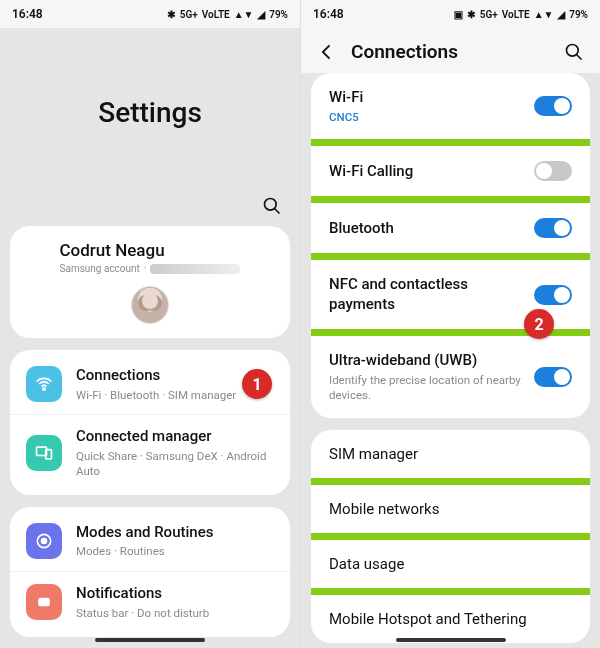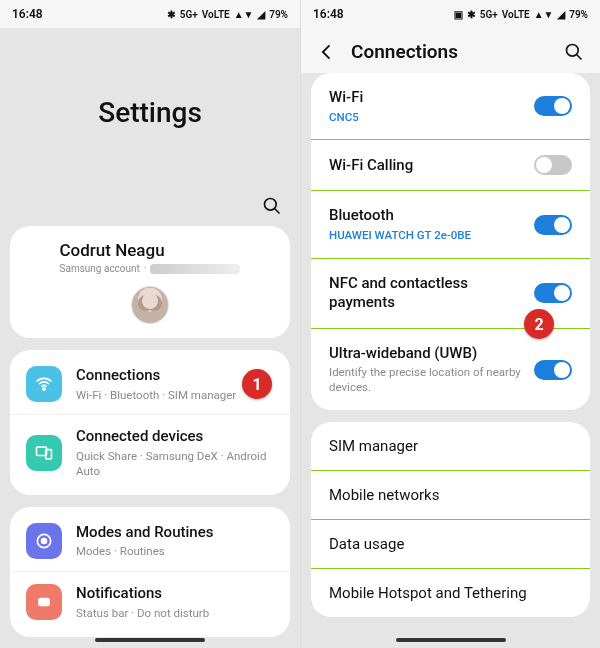--- a/index.html
+++ b/index.html
@@ -48,21 +48,21 @@
   .toggle.on .knob  { right:2px; }
   .toggle.off { background:#c8c8c8; }
   .toggle.off .knob { left:2px; }
 
   
   .bubble { position:absolute; width:30px; height:30px; border-radius:50%; background:#d82a28; color:#fff; font-weight:700; font-size:16px; display:flex; align-items:center; justify-content:center; box-shadow:0 1px 3px rgba(0,0,0,.3); }
 
   
   .listcard { background:#fff; margin: 0 10px 12px; border-radius:20px; }
   .listrow { display:flex; align-items:center; justify-content:flex-start; padding:15px 18px; font-size:15px; color:#111; }
-  .listrow + .listrow { border-top:1px solid #84cc16; }
+  .listrow + .listrow { border-top:7px solid #84cc16; }
 
   
   .acct-card { background:#fff; margin: 0 10px 12px; border-radius:20px; padding: 14px 16px; display:flex; align-items:center; gap:12px;flex-direction:column; }
   .acct-texts { flex:1; }
   .acct-name { font-size:17px; font-weight:500; color:#111; }
   .acct-sub  { font-size:10px; color:#8a8a8a; margin-top:3px; display:flex; align-items:center; gap:4px; }
 
   .navpill { position:absolute; bottom:6px; left:50%; transform:translateX(-50%); width:110px; height:4px; border-radius:4px; background:#333; }
 
   svg { display:block; }
@@ -118,21 +118,21 @@
           <div class="bubble" style="right: 18px; top: 50%; transform: translateY(-50%);">1</div>
         </div>
         <div class="row">
           <div class="rowicon bg-teal">
             <svg width="20" height="20" viewBox="0 0 24 24" fill="none" stroke="#fff" stroke-width="2">
               <rect x="3" y="5" width="12" height="10" rx="1"></rect>
               <rect x="14" y="8" width="7" height="11" rx="1"></rect>
             </svg>
           </div>
       <div class="rowtexts">
-            <div class="rowtitle">Connected devices</div>
+            <div class="rowtitle">Connected manager</div>
       <div class="rowsub">Quick Share · Samsung DeX · Android Auto</div>
           </div>
         </div>
       </div>
       <div class="card">
         <div class="row">
           <div class="rowicon bg-indigo">
             <svg width="20" height="20" viewBox="0 0 24 24" fill="none" stroke="#fff" stroke-width="2">
               <circle cx="12" cy="12" r="8"></circle>
               <circle cx="12" cy="12" r="3" fill="#fff"></circle>
@@ -201,21 +201,20 @@
         <div class="rowtexts">
           <div class="rowtitle">Wi-Fi Calling</div>
         </div>
     <div class="toggle off">
           <div class="knob"></div>
         </div>
       </div>
       <div class="listrow">
         <div class="rowtexts">
           <div class="rowtitle">Bluetooth</div>
-          <div class="rowsub blue">HUAWEI WATCH GT 2e-0BE</div>
         </div>
     <div class="toggle on">
           <div class="knob"></div>
         </div>
       </div>
       <div class="listrow">
         <div class="rowtexts">
           <div class="rowtitle">NFC and contactless payments</div>
         </div>
     <div class="toggle on">

